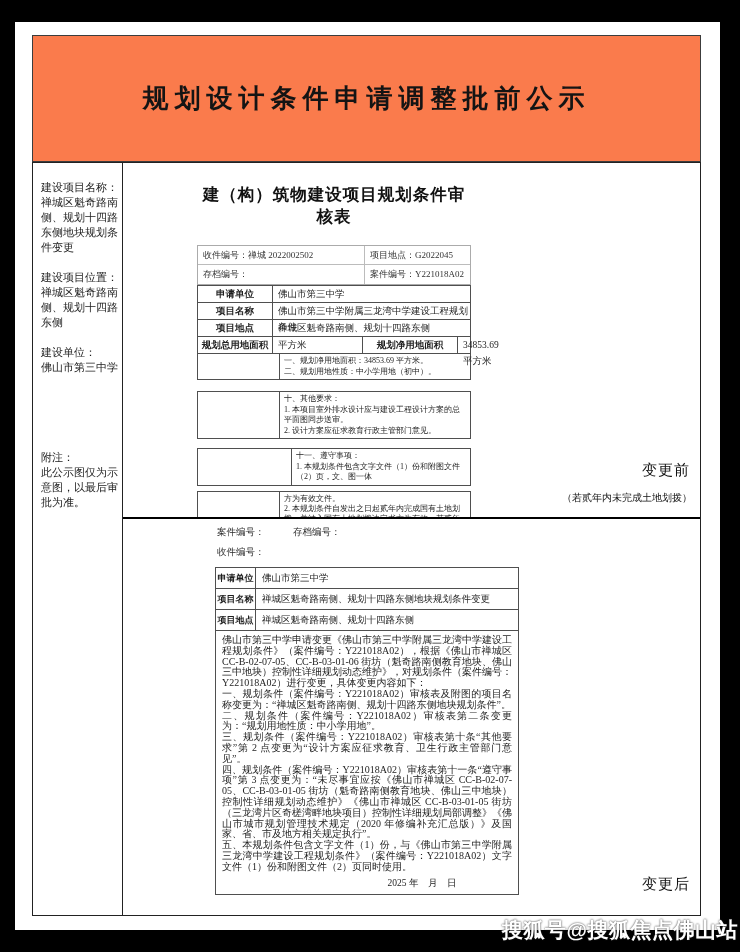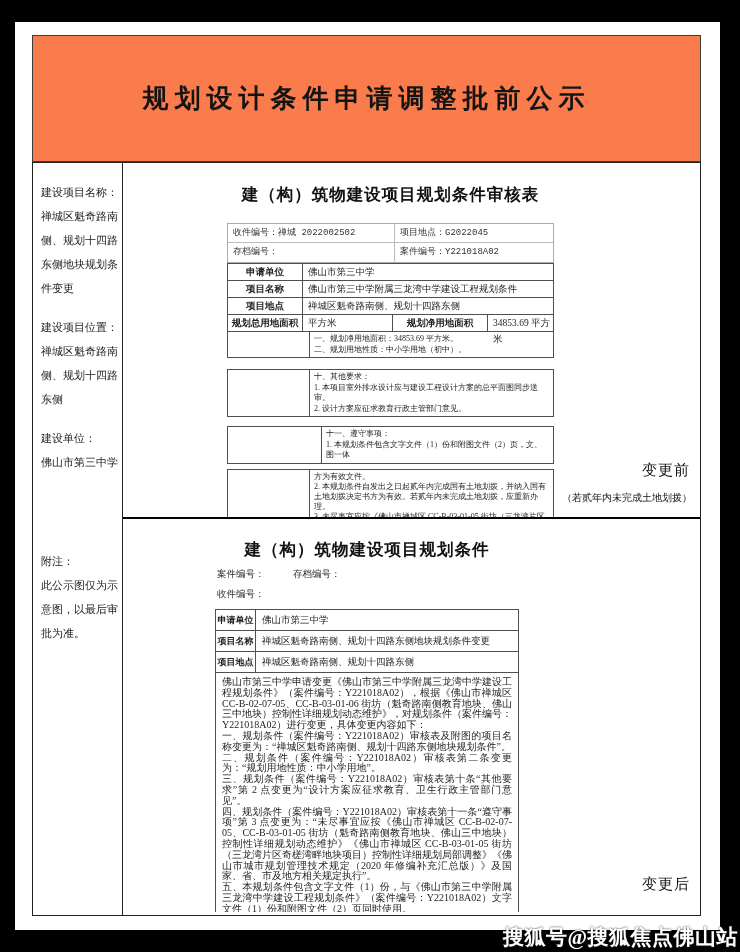--- a/index.html
+++ b/index.html
@@ -14,40 +14,40 @@
             background:#FA7B4C; border:1px solid #3c3c3c;
             display:flex; align-items:center; justify-content:center; }
   .banner-title { font-size:26px; font-weight:bold; color:#141414; letter-spacing:6px; }
 
   
   .content { position:absolute; left:17px; top:140px; width:669px; height:754px;
              border:1.5px solid #222; display:flex; background:#fff; }
 
   
   .sidebar { width:90px; border-right:1.5px solid #222; padding:17px 3px 0 8px;
-             font-size:11px; line-height:24px; color:#1c1c1c; flex:none; }
+             font-size:11px; line-height:15px; color:#1c1c1c; flex:none; }
   .sb-block { white-space:pre-line; margin-bottom:15px; }
   .sb-note { margin-top:75px; }
 
   
   .main { flex:1; position:relative; }
   .half { position:relative; overflow:hidden; }
   .top-half { height:356px; border-bottom:2.5px solid #000; }
   .bottom-half { height:393px; }
 
-  .form-col1 { margin-left:104px; width:327px; }
+  .form-col1 { margin-left:74px; width:274px; }
   .form-col2 { margin-left:92px; width:304px; }
   .form-title { font-size:16.5px; font-weight:bold; letter-spacing:1px; color:#111;
                 text-align:center; }
   .t1-title { margin-top:21px; }
   .t2-title { margin-top:20px; }
 
   
   .meta-table { margin-top:17px; border:1px solid #ababab; display:grid;
-                grid-template-columns:167px 1fr; font-size:9px; color:#333;font-family:Liberation Mono, monospace; }
+                grid-template-columns:167px 1fr; font-size:9px; color:#333; }
   .mcell { height:19px; line-height:19px; padding-left:5px; border-bottom:1px solid #bcbcbc; }
   .mcell.c1 { border-right:1px solid #bcbcbc; }
   .mcell.r2 { border-bottom:none; }
 
   
   .tbl1 { border:1px solid #4f4f4f; font-size:9.5px; color:#1e1e1e; }
   .trow { display:grid; grid-template-columns:75px 1fr; }
   .trow + .trow { border-top:1px solid #4f4f4f; }
   .trow4 { display:grid; grid-template-columns:75px 90px 95px 1fr; border-top:1px solid #4f4f4f; }
   .tlbl { font-weight:bold; text-align:center; border-right:1px solid #4f4f4f;
@@ -80,23 +80,23 @@
   .t2row + .t2row { border-top:1px solid #4f4f4f; }
   .t2lbl { font-weight:bold; text-align:center; border-right:1px solid #4f4f4f;
            height:20px; line-height:20px; font-size:9px; }
   .t2val { padding-left:6px; height:20px; line-height:20px; }
   .bodycell { border-top:1px solid #4f4f4f; padding:4px 6px 4px 6px; }
   .bodytext { font-size:10px; line-height:10.8px; text-align:justify; white-space:pre-line;
               color:#1e1e1e; }
   .dateline { margin-top:4px; font-size:9.5px; text-align:center; padding-left:110px; color:#222; }
 
   
-  .watermark { position:absolute; right:2px; bottom:1px; color:#fff; font-weight:bold;
+  .watermark { position:absolute; right:2px; bottom:8px; color:#fff; font-weight:bold;
                font-size:21px; letter-spacing:0.5px;
-               font-family:Liberation Serif, serif;
+               font-family:Liberation Sans, sans-serif;
                text-shadow:0 0 2px #1a1a1a; }
 </style>
 </head>
 <body>
 
 <div class="stage">
   <div class="page">
 
     <div class="banner" style="background: rgb(250, 123, 76);">
       <div class="banner-title">规划设计条件申请调整批前公示</div>
@@ -171,23 +171,20 @@
 2. 本规划条件自发出之日起贰年内完成国有土地划拨，并纳入国有土地划拨决定书方为有效。若贰年内未完成土地划拨，应重新办理。
 3. 未尽事宜应按《佛山市禅城区 CC-B-03-01-05 街坊（三龙湾片区奇槎湾畔地块项目）控制性详细规划局部调整》、《佛山市城市规划管理技术规定（2020 年修编版）》和国家、省、市及地方相关规定执行。</div>
             </div>
           </div>
 
           <div class="stage-label before-label">变更前</div>
           <div class="stage-note">（若贰年内未完成土地划拨）</div>
         </div>
 
         <div class="half bottom-half">
-          <div class="form-col2">
-            <div class="form-title t2-title">建（构）筑物建设项目规划条件</div>
-          </div>
 
           <div class="meta2 m2b">
             <span>案件编号：</span>
             <span class="m2gap">存档编号：</span>
           </div>
           <div class="meta2 m2a">收件编号：</div>
 
           <div class="form-col2">
             <div class="tbl2">
               <div class="t2row">

